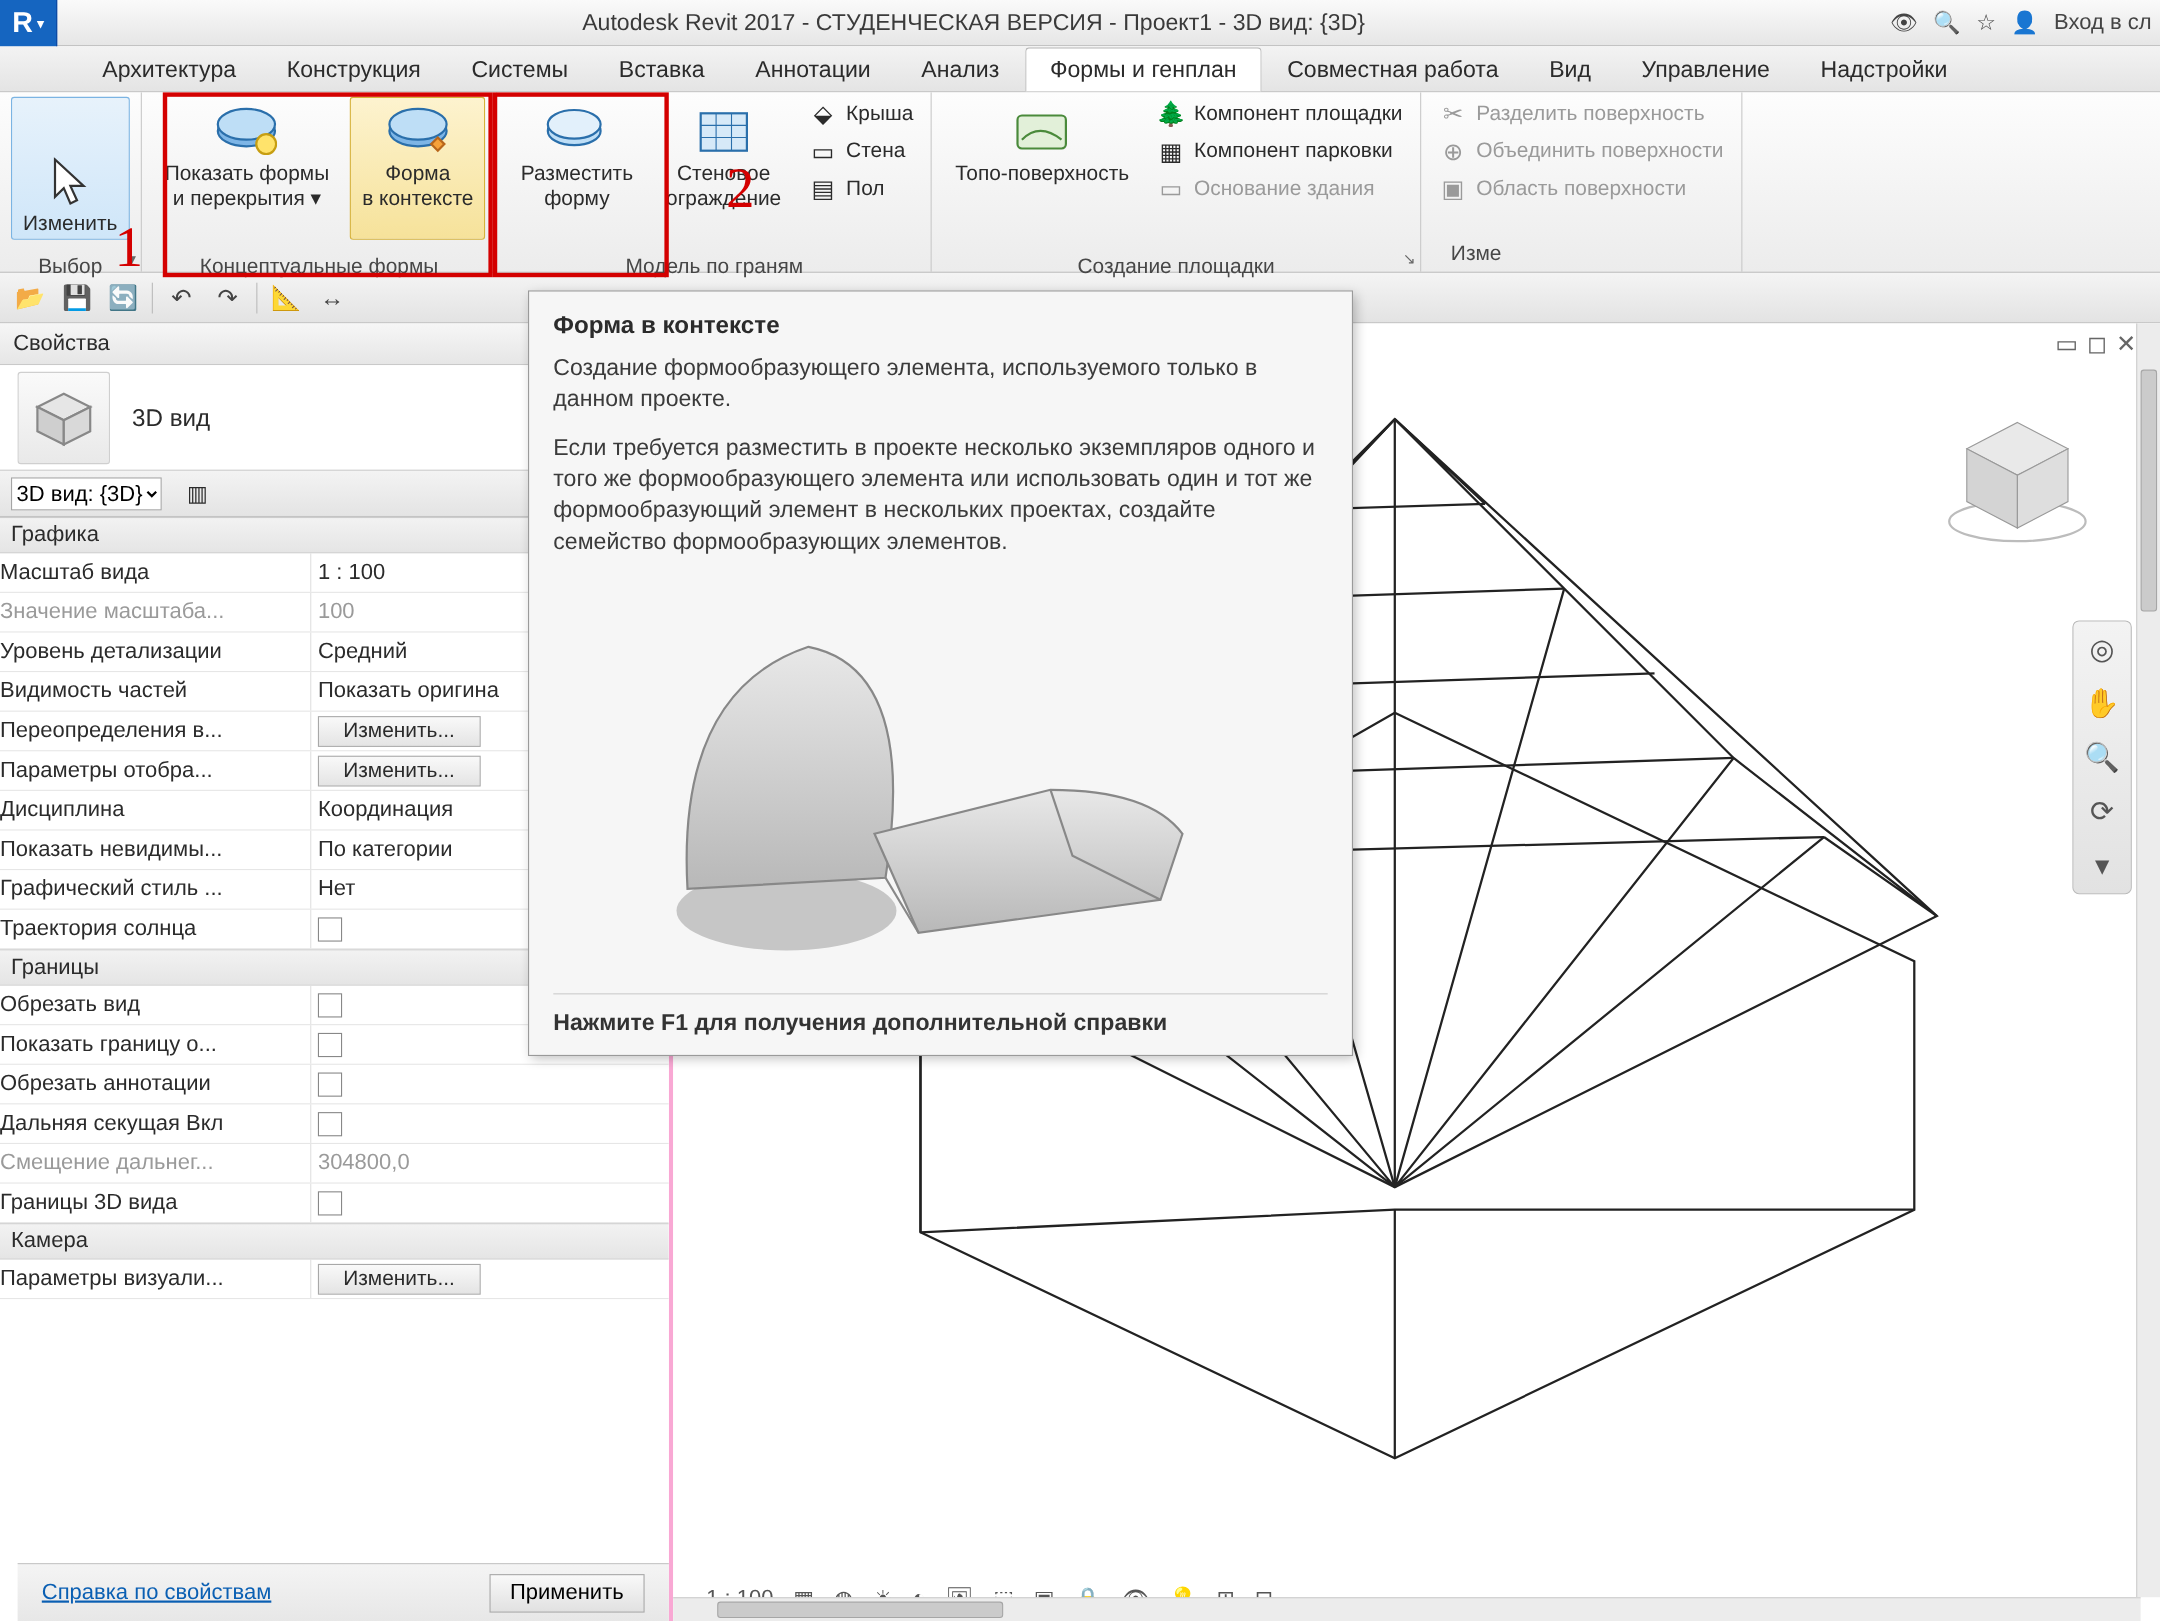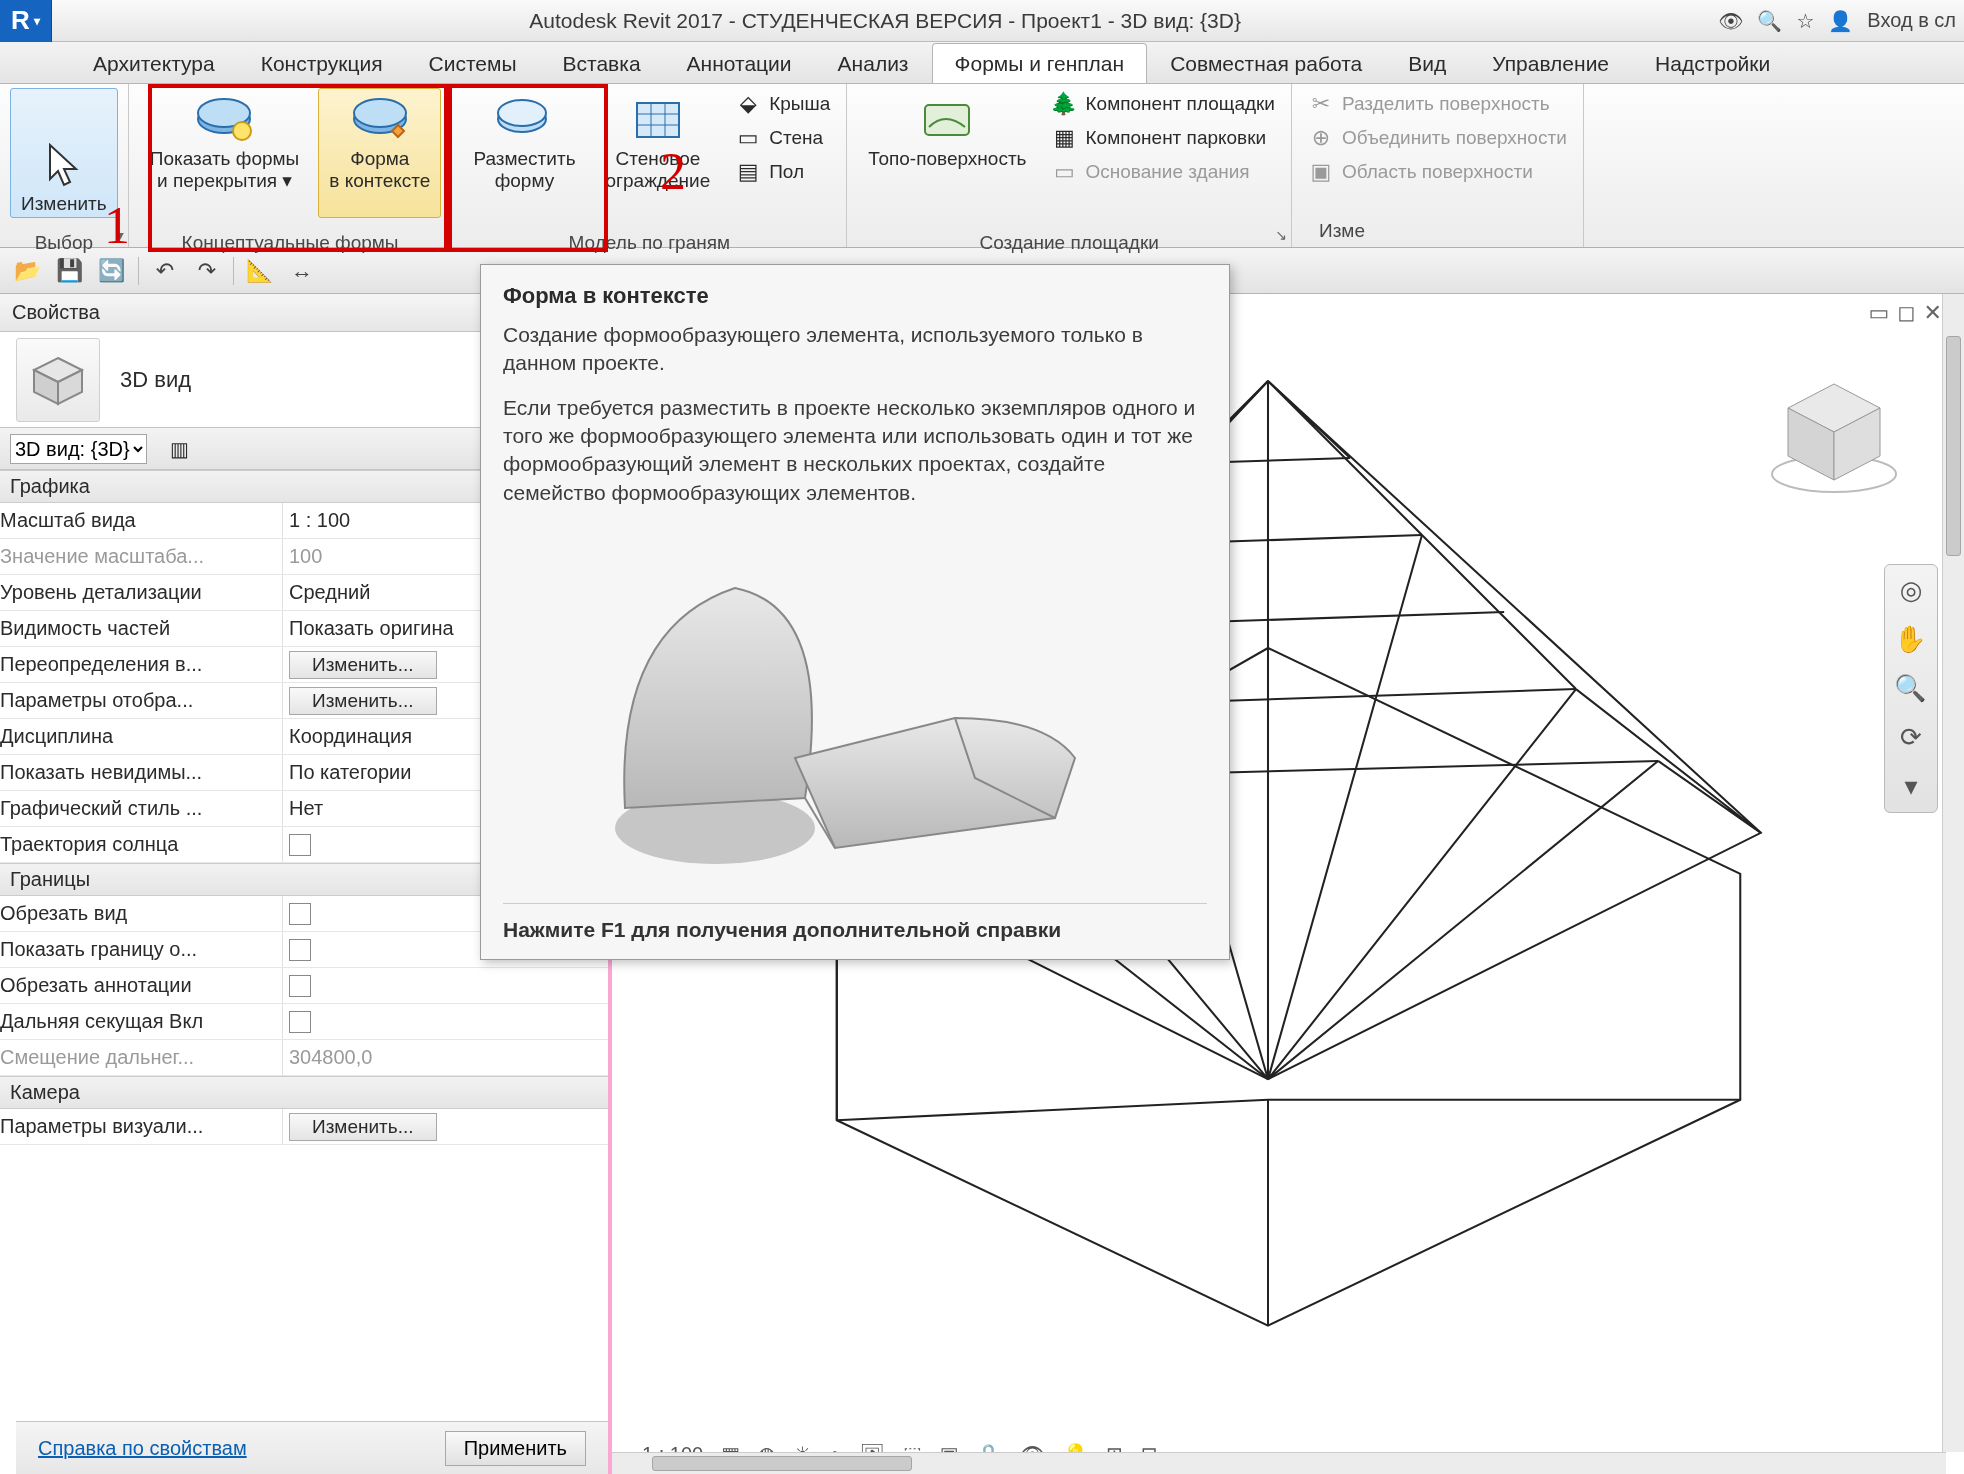--- a/index.html
+++ b/index.html
@@ -358,20 +358,26 @@
         </div>
         <div class="prow">
           <div class="pn">Дальняя секущая Вкл</div>
           <div class="pv">
             <span class="chk"></span>
           </div>
         </div>
         <div class="prow dis">
           <div class="pn">Смещение дальнег...</div>
           <div class="pv">304800,0</div>
+        </div>
+        <div class="prow">
+          <div class="pn">Границы 3D вида</div>
+          <div class="pv">
+            <span class="chk"></span>
+          </div>
         </div>
         <div class="pcat">Камера</div>
         <div class="prow">
           <div class="pn">Параметры визуали...</div>
           <div class="pv">
             <span class="btn">Изменить...</span>
           </div>
         </div>
       </div>
     <div class="pfoot">

